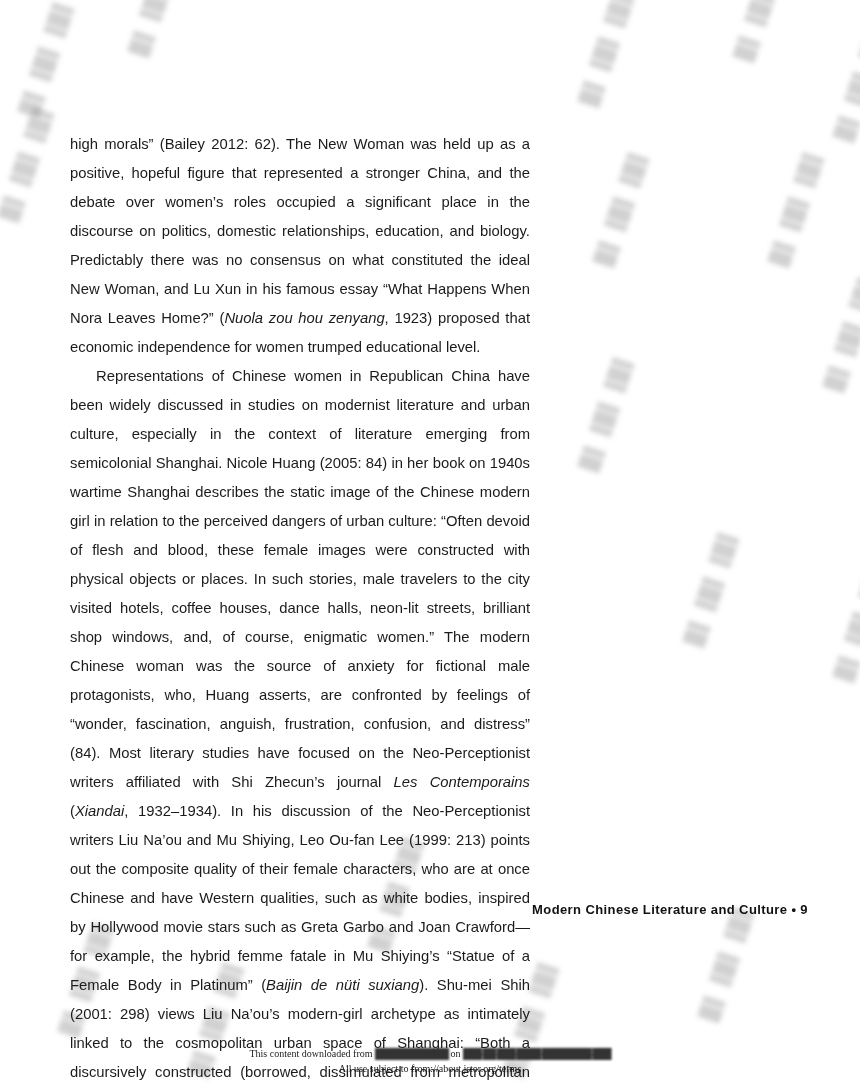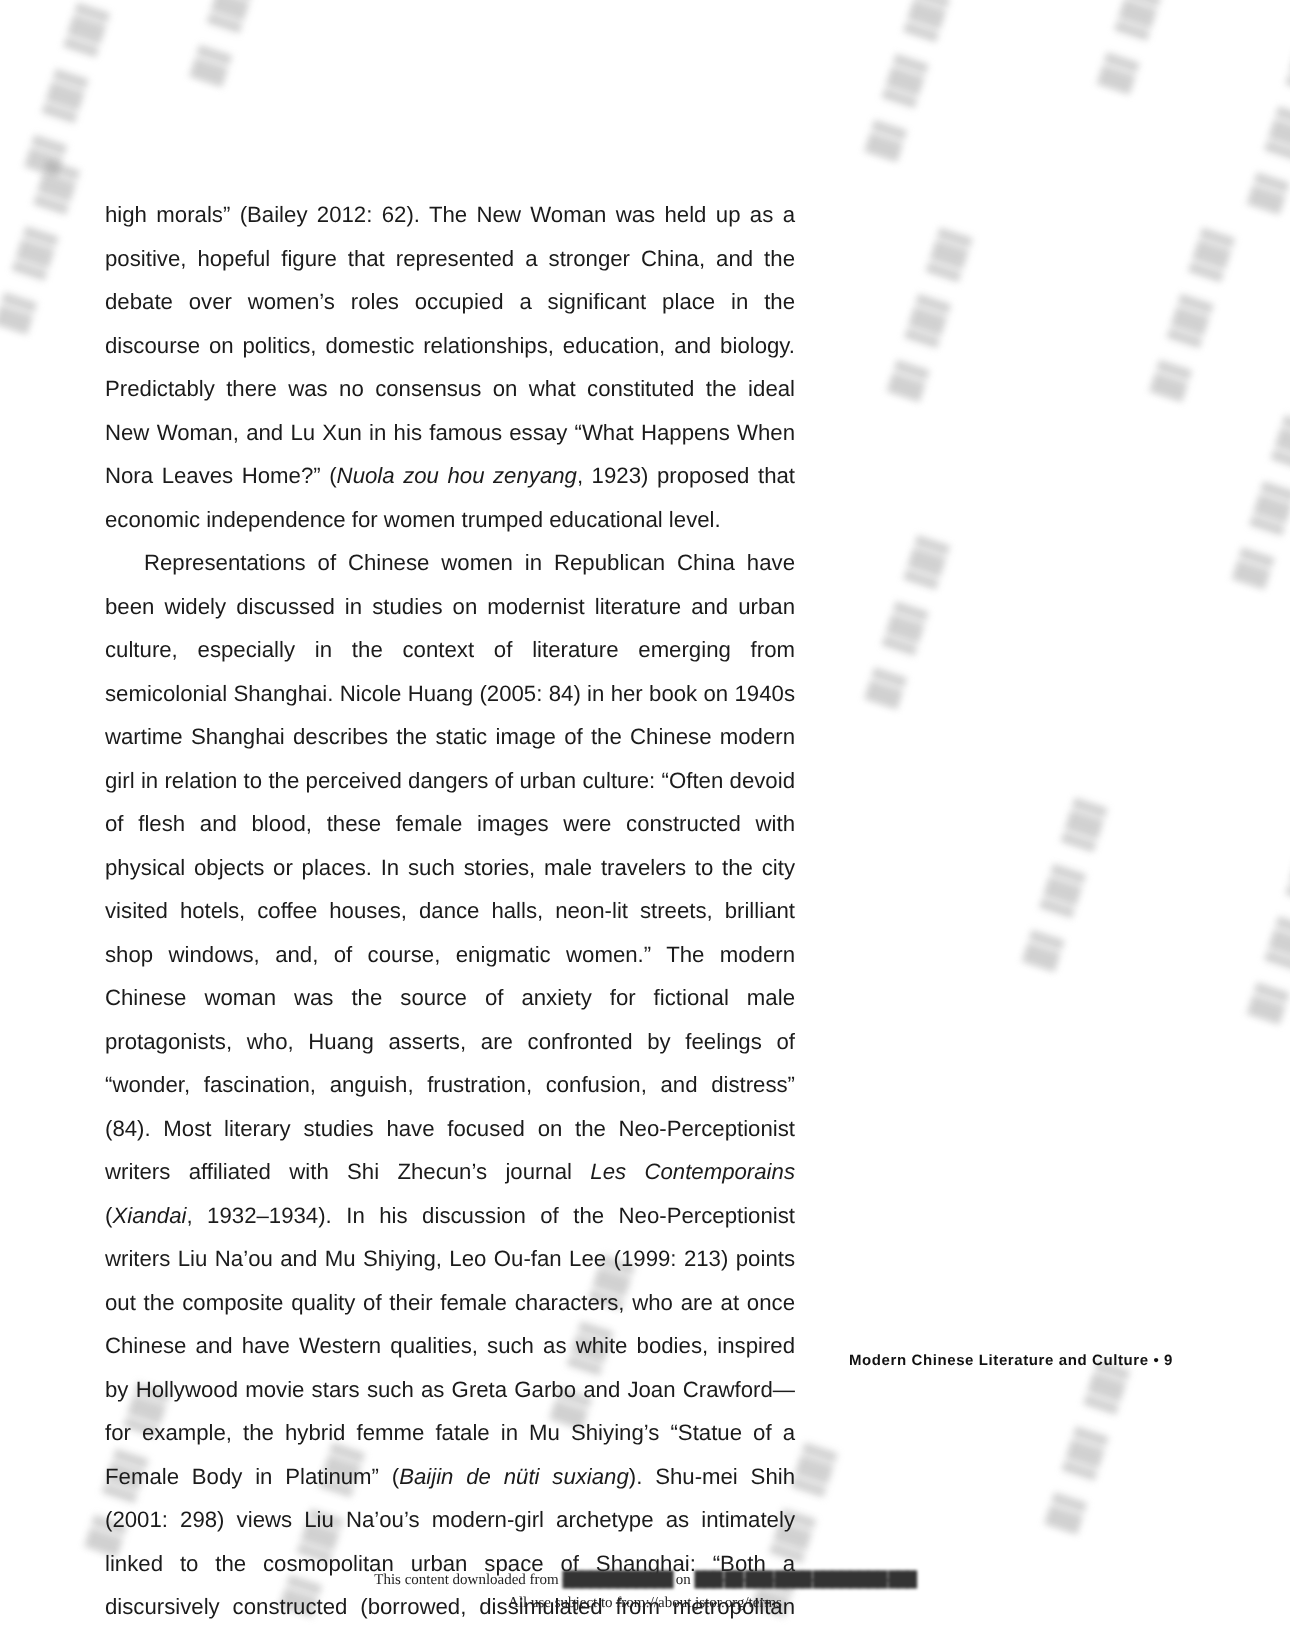--- a/index.html
+++ b/index.html
@@ -25,23 +25,23 @@
     color: #1b1b1b;
   }
   .para { margin: 0; }
   .para.indent { text-indent: 26px; }
   .para .seg-italic { font-style: italic; }
 
   
   .running-footer {
     position: absolute;
     top: 902px;
-    right: 78px;
+    right: 52px;
     font-weight: bold;
-    font-size: 10px;
+    font-size: 13px;
     letter-spacing: 0.4px;
     color: #111111;
     white-space: nowrap;
   }
 
   
   .jstor {
     position: absolute;
     left: 0;
     width: 100%;

